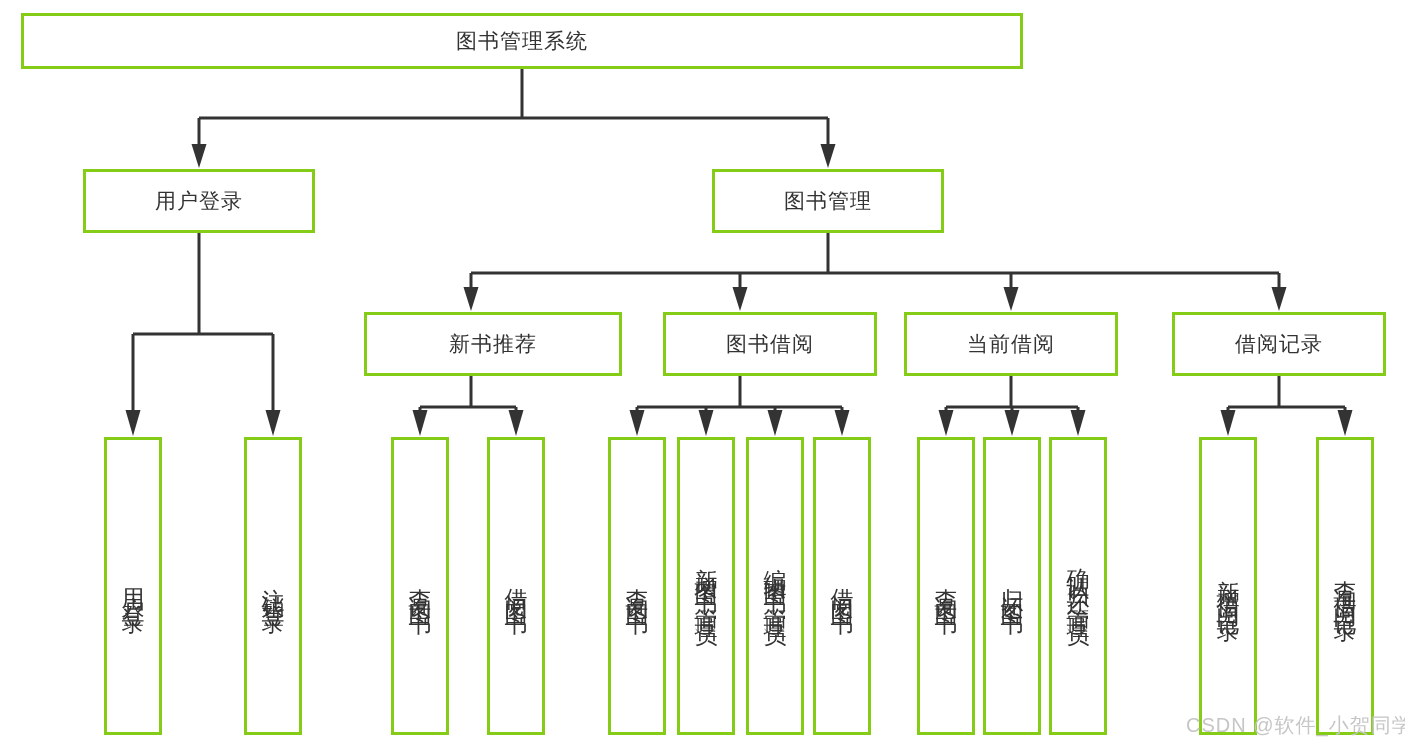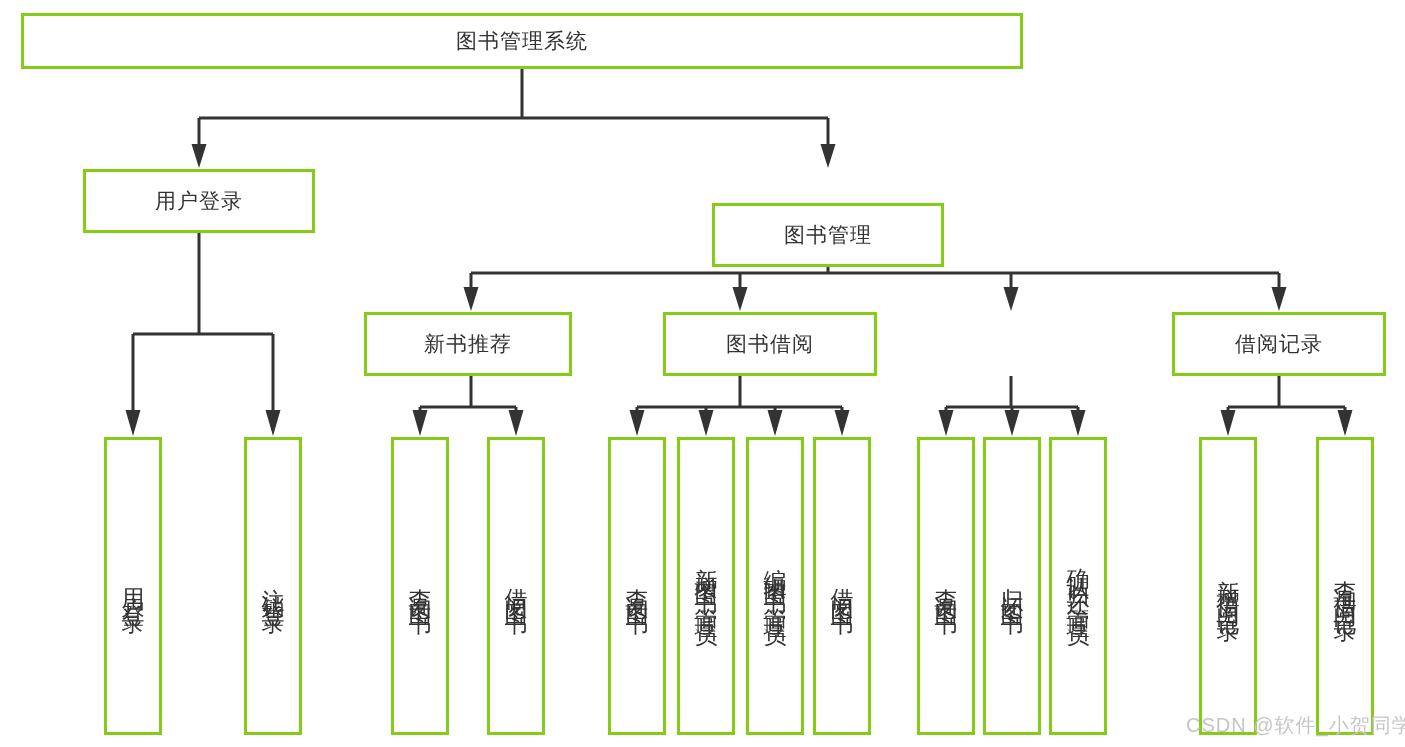--- a/index.html
+++ b/index.html
@@ -118,29 +118,32 @@
     </g>
   </svg>
 
   <div class="box" style="left:21px;top:13px;width:1002px;height:56px;">
     <span class="hlabel">图书管理系统</span>
   </div>
 
   <div class="box" style="left:83px;top:169px;width:232px;height:64px;">
     <span class="hlabel">用户登录</span>
   </div>
-  <div class="box" style="left:712px;top:169px;width:232px;height:64px;margin-top:34px;">
+  <div class="box" style="left:712px;top:169px;width:232px;height:64px;">
     <span class="hlabel">图书管理</span>
   </div>
 
-  <div class="box" style="left:364px;top:312px;width:208px;height:64px;">
+  <div class="box" style="left:364px;top:312px;width:258px;height:64px;">
     <span class="hlabel">新书推荐</span>
   </div>
   <div class="box" style="left:663px;top:312px;width:214px;height:64px;">
     <span class="hlabel">图书借阅</span>
+  </div>
+  <div class="box" style="left:904px;top:312px;width:214px;height:64px;">
+    <span class="hlabel">当前借阅</span>
   </div>
   <div class="box" style="left:1172px;top:312px;width:214px;height:64px;">
     <span class="hlabel">借阅记录</span>
   </div>
 
   <div class="box leaf" style="left:104px;">
     <span class="vlabel">用户登录</span>
   </div>
   <div class="box leaf" style="left:244px;">
     <span class="vlabel">注销登录</span>

